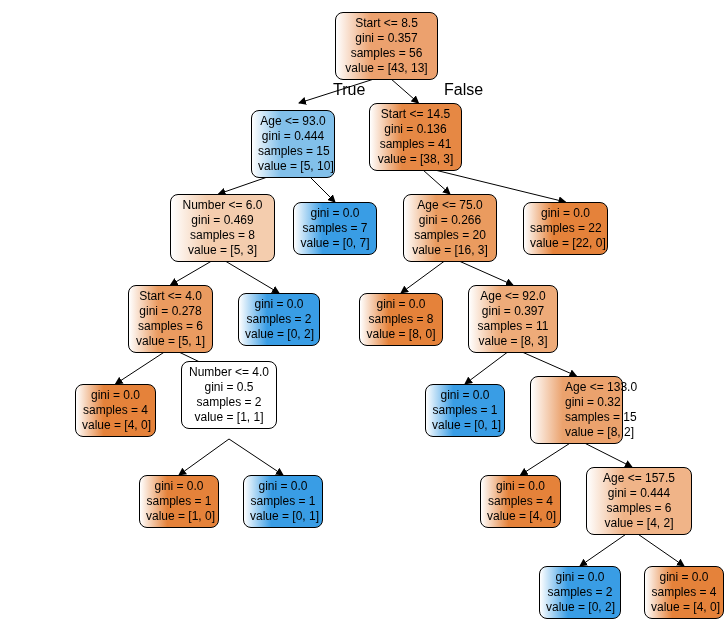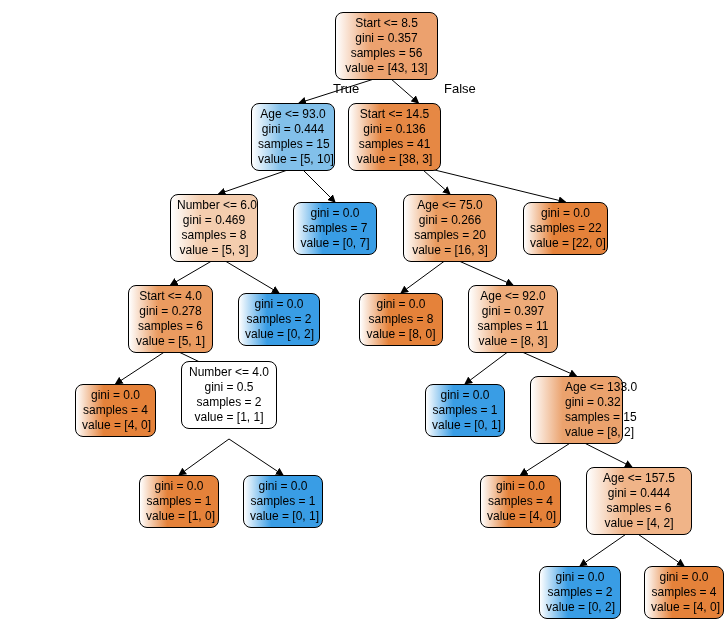--- a/index.html
+++ b/index.html
@@ -19,21 +19,21 @@
     border-radius: 8px;
     text-align: center;
     padding: 3px 6px;
     line-height: 1.25;
     white-space: nowrap;
     box-sizing: border-box;
     color: #000;
   }
   .lbl {
     position: absolute;
-    font-size: 13px;
+    font-size: 16px;
     color: #000;
   }
   svg.edges {
     position: absolute;
     left: 0; top: 0;
     width: 726px; height: 629px;
     pointer-events: none;
   }
 </style>
 </head>
@@ -72,33 +72,33 @@
 <span class="lbl" id="lbl-true" style="left: 333px; top: 81px;">True</span>
 <span class="lbl" id="lbl-false" style="left: 444px; top: 81px;">False</span>
 
 <div id="nodes-layer">
     <div class="node" style="left: 335px; top: 12px; width: 103px; background: linear-gradient(to right, rgb(255, 255, 255) 0%, rgb(236, 161, 110) 35%, rgb(236, 161, 110) 100%);">
       <div>Start &lt;= 8.5</div>
       <div>gini = 0.357</div>
       <div>samples = 56</div>
       <div>value = [43, 13]</div>
     </div>
-    <div class="node" style="left: 251px; top: 103px; width: 84px; background: linear-gradient(to right, rgb(255, 255, 255) 0%, rgb(130, 192, 234) 35%, rgb(130, 192, 234) 100%);">
+    <div class="node" style="left: 251px; top: 110px; width: 84px; background: linear-gradient(to right, rgb(255, 255, 255) 0%, rgb(130, 192, 234) 35%, rgb(130, 192, 234) 100%);">
       <div>Age &lt;= 93.0</div>
       <div>gini = 0.444</div>
       <div>samples = 15</div>
       <div>value = [5, 10]</div>
     </div>
-    <div class="node" style="left: 348px; top: 103px; width: 93px; background: linear-gradient(to right, rgb(255, 255, 255) 0%, rgb(230, 136, 68) 35%, rgb(230, 136, 68) 100%);">
+    <div class="node" style="left: 369px; top: 103px; width: 93px; background: linear-gradient(to right, rgb(255, 255, 255) 0%, rgb(230, 136, 68) 35%, rgb(230, 136, 68) 100%);">
       <div>Start &lt;= 14.5</div>
       <div>gini = 0.136</div>
       <div>samples = 41</div>
       <div>value = [38, 3]</div>
     </div>
-    <div class="node" style="left: 170px; top: 194px; width: 88px; background: linear-gradient(to right, rgb(255, 255, 255) 0%, rgb(244, 205, 174) 35%, rgb(244, 205, 174) 100%);">
+    <div class="node" style="left: 170px; top: 194px; width: 105px; background: linear-gradient(to right, rgb(255, 255, 255) 0%, rgb(244, 205, 174) 35%, rgb(244, 205, 174) 100%);">
       <div>Number &lt;= 6.0</div>
       <div>gini = 0.469</div>
       <div>samples = 8</div>
       <div>value = [5, 3]</div>
     </div>
     <div class="node" style="left: 293px; top: 202px; width: 84px; background: linear-gradient(to right, rgb(255, 255, 255) 0%, rgb(57, 157, 229) 35%, rgb(57, 157, 229) 100%);">
       <div>gini = 0.0</div>
       <div>samples = 7</div>
       <div>value = [0, 7]</div>
     </div>

